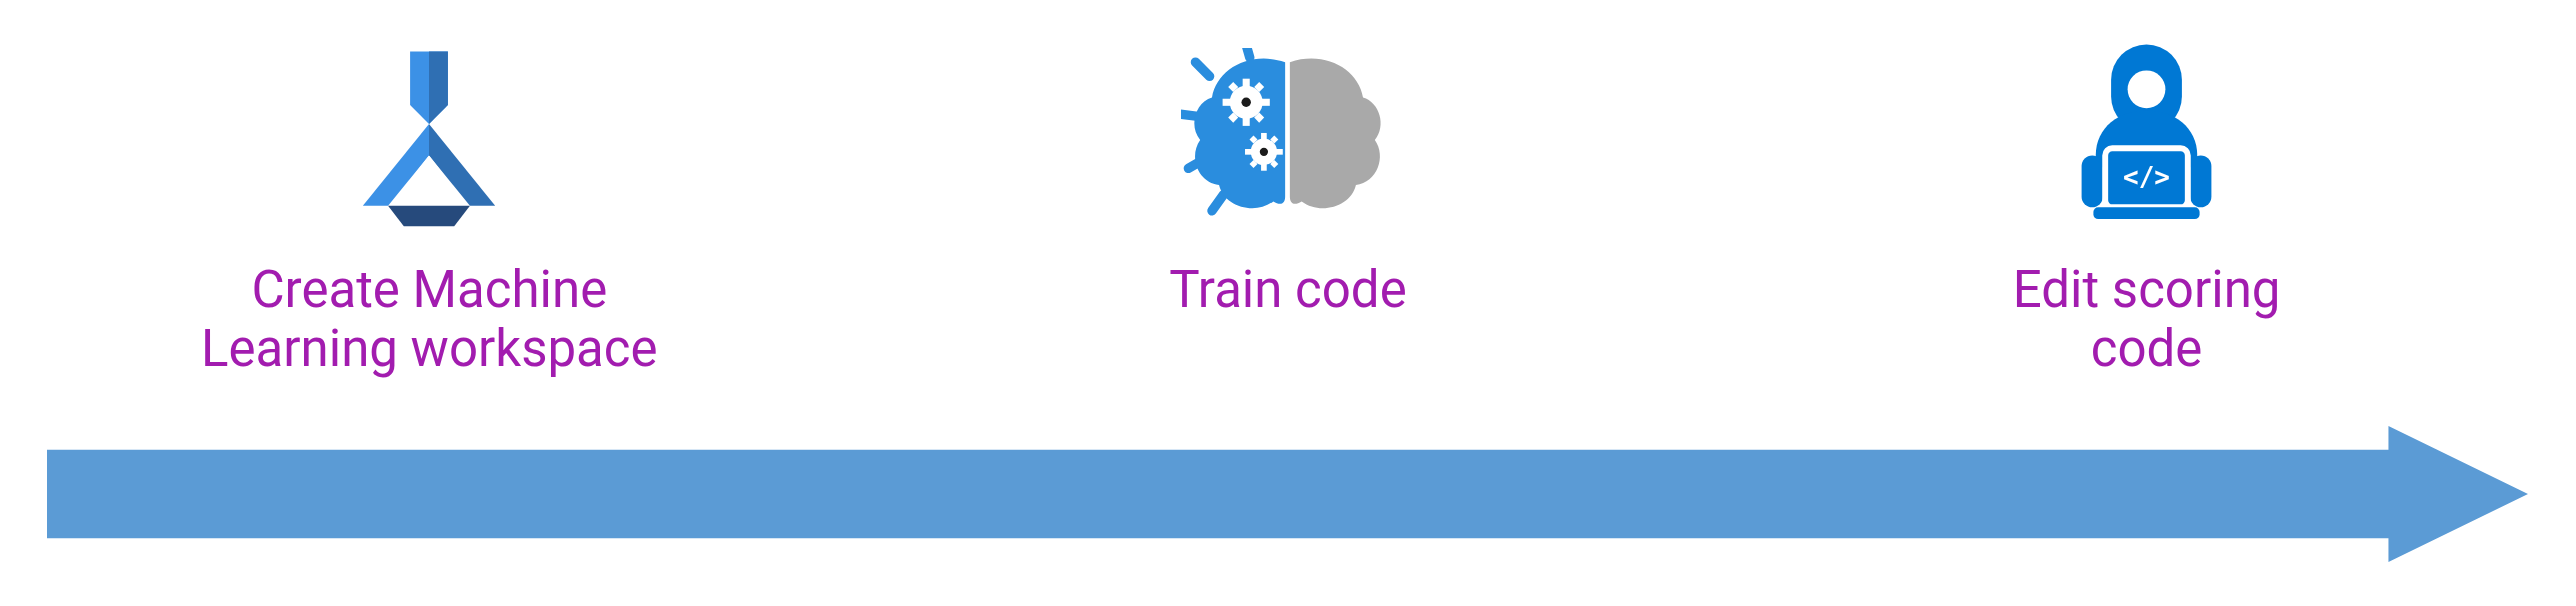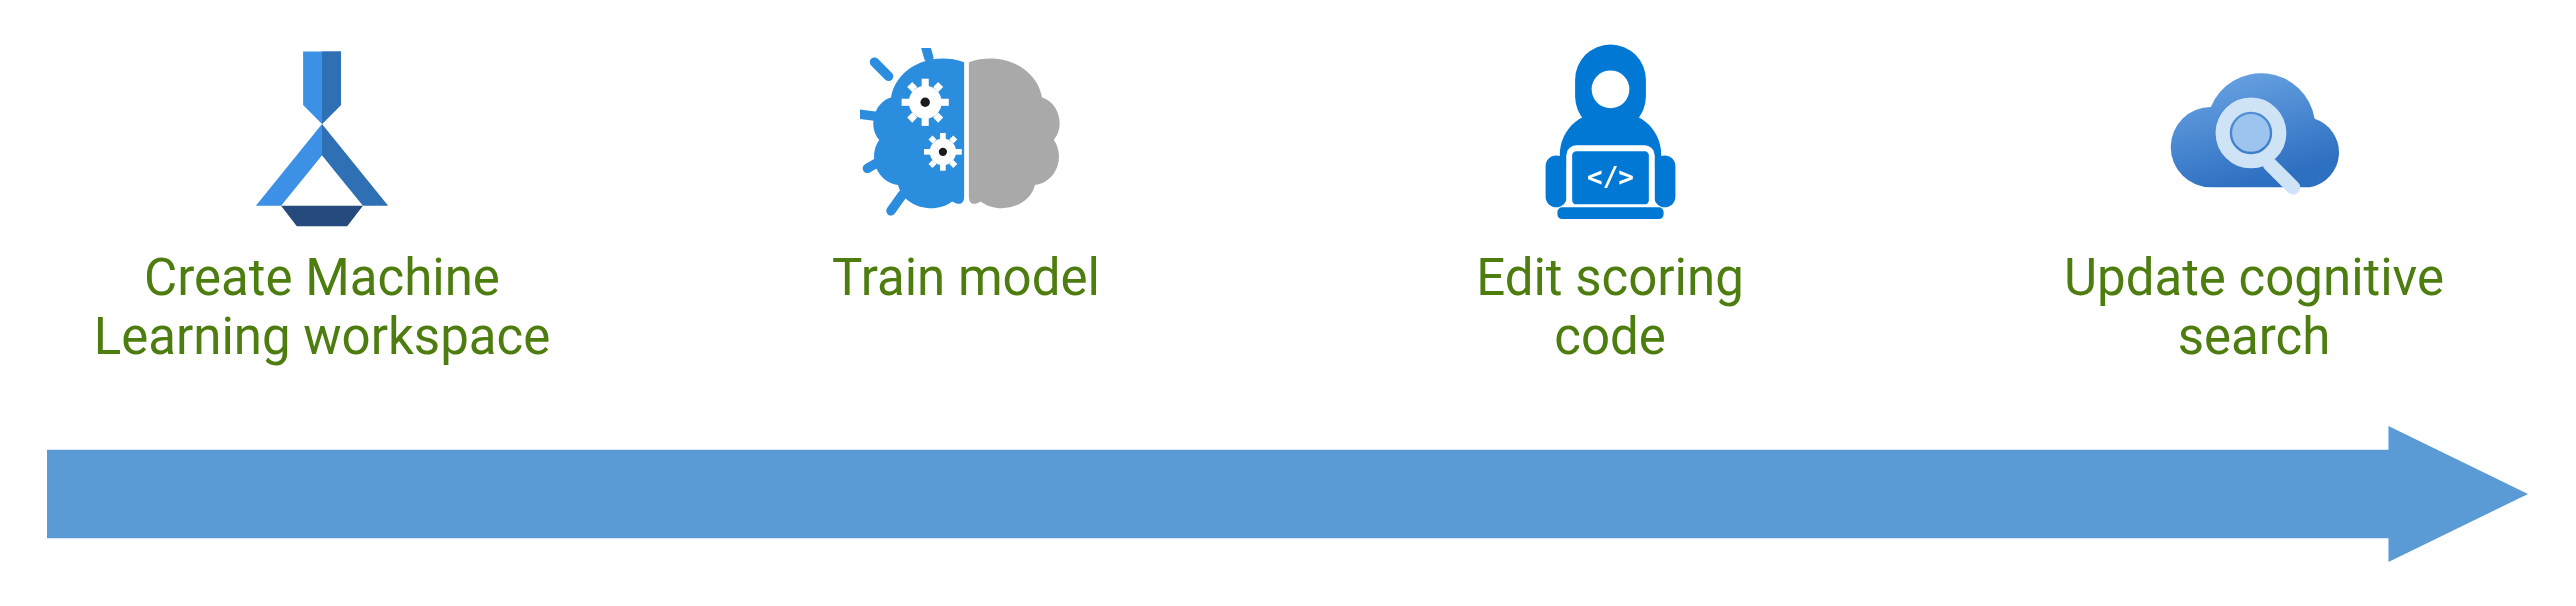--- a/index.html
+++ b/index.html
@@ -30,24 +30,24 @@
     align-items: center;
     text-align: center;
   }
   .step .icon-wrap {
     height: 213px;
     display: flex;
     align-items: center;
     justify-content: center;
   }
   .step .label {
-    margin-top: 6px;
+    margin-top: 18px;
     font-size: 51px;
     line-height: 1.15;
-    color: #4d7c0f;
+    color: #a21caf;
     font-weight: 400;
   }
   .arrow {
     position: absolute;
     left: 47px;
     top: 426px;
     width: 2481px;
     height: 136px;
   }
 </style>
@@ -132,21 +132,21 @@
                 <rect x="8" y="-16" width="6" height="6" transform="rotate(45 11 -13)"></rect>
                 <rect x="-14" y="10" width="6" height="6" transform="rotate(45 -11 13)"></rect>
                 <rect x="8" y="10" width="6" height="6" transform="rotate(-45 11 13)"></rect>
                 <rect x="-14" y="-16" width="6" height="6" transform="rotate(-45 -11 -13)"></rect>
               </g>
             </g>
             <circle cx="70" cy="88" r="3.5" fill="#1b1b1b"></circle>
           </g>
         </svg>
       </div>
-      <div class="label"><span>Train model</span></div>
+      <div class="label"><span>Train code</span></div>
     </div>
 
     <div class="step">
       <div class="icon-wrap">
         <svg width="177" height="189" viewBox="0 0 150 160">
 
           <path d="M75 2 a30 30 0 0 1 30 30 v14 a30 30 0 0 1 -60 0 V32 a30 30 0 0 1 30 -30 z" fill="#0078D4"></path>
           <circle cx="75" cy="40" r="16" fill="#ffffff"></circle>
 
           <path d="M32 96 c0 -24 20 -38 43 -38 s43 14 43 38 v10 H32 z" fill="#0078D4"></path>
@@ -159,43 +159,20 @@
 
           <rect x="30" y="140" width="90" height="10" rx="4" fill="#0078D4"></rect>
 
           <text x="75" y="122" text-anchor="middle" font-size="22" font-family="monospace" fill="#ffffff" font-weight="bold">&lt;/&gt;</text>
         </svg>
       </div>
       <div class="label"><span>Edit scoring<br>code</span></div>
     </div>
 
 
-    <div class="step">
-      <div class="icon-wrap">
-        <svg width="201" height="177" viewBox="0 0 170 150">
-          <defs>
-            <linearGradient id="cloudFill" x1="0" y1="0" x2="0.4" y2="1">
-              <stop offset="0%" stop-color="#6FA8E6"></stop>
-              <stop offset="100%" stop-color="#2D6FC1"></stop>
-            </linearGradient>
-          </defs>
-
-          <path d="M48 118
-                   a34 34 0 0 1 0 -68
-                   a46 46 0 0 1 88 10
-                   a30 30 0 0 1 -4 58
-                   z" fill="url(#cloudFill)"></path>
-
-          <circle cx="82" cy="72" r="24" fill="none" stroke="#CFE3F7" stroke-width="12"></circle>
-          <circle cx="82" cy="72" r="16" fill="#9CC4EE"></circle>
-          <rect x="98" y="90" width="40" height="12" rx="6" transform="rotate(45 98 90)" fill="#CFE3F7"></rect>
-        </svg>
-      </div>
-      <div class="label"><span>Update cognitive<br>search</span></div>
-    </div>
 
   </div>
 
   <svg class="arrow" viewBox="0 0 4196 230" preserveAspectRatio="none">
     <polygon points="0,40 3960,40 3960,0 4196,115 3960,230 3960,190 0,190" fill="#5B9BD5"></polygon>
   </svg>
 
 </div>
 
 

